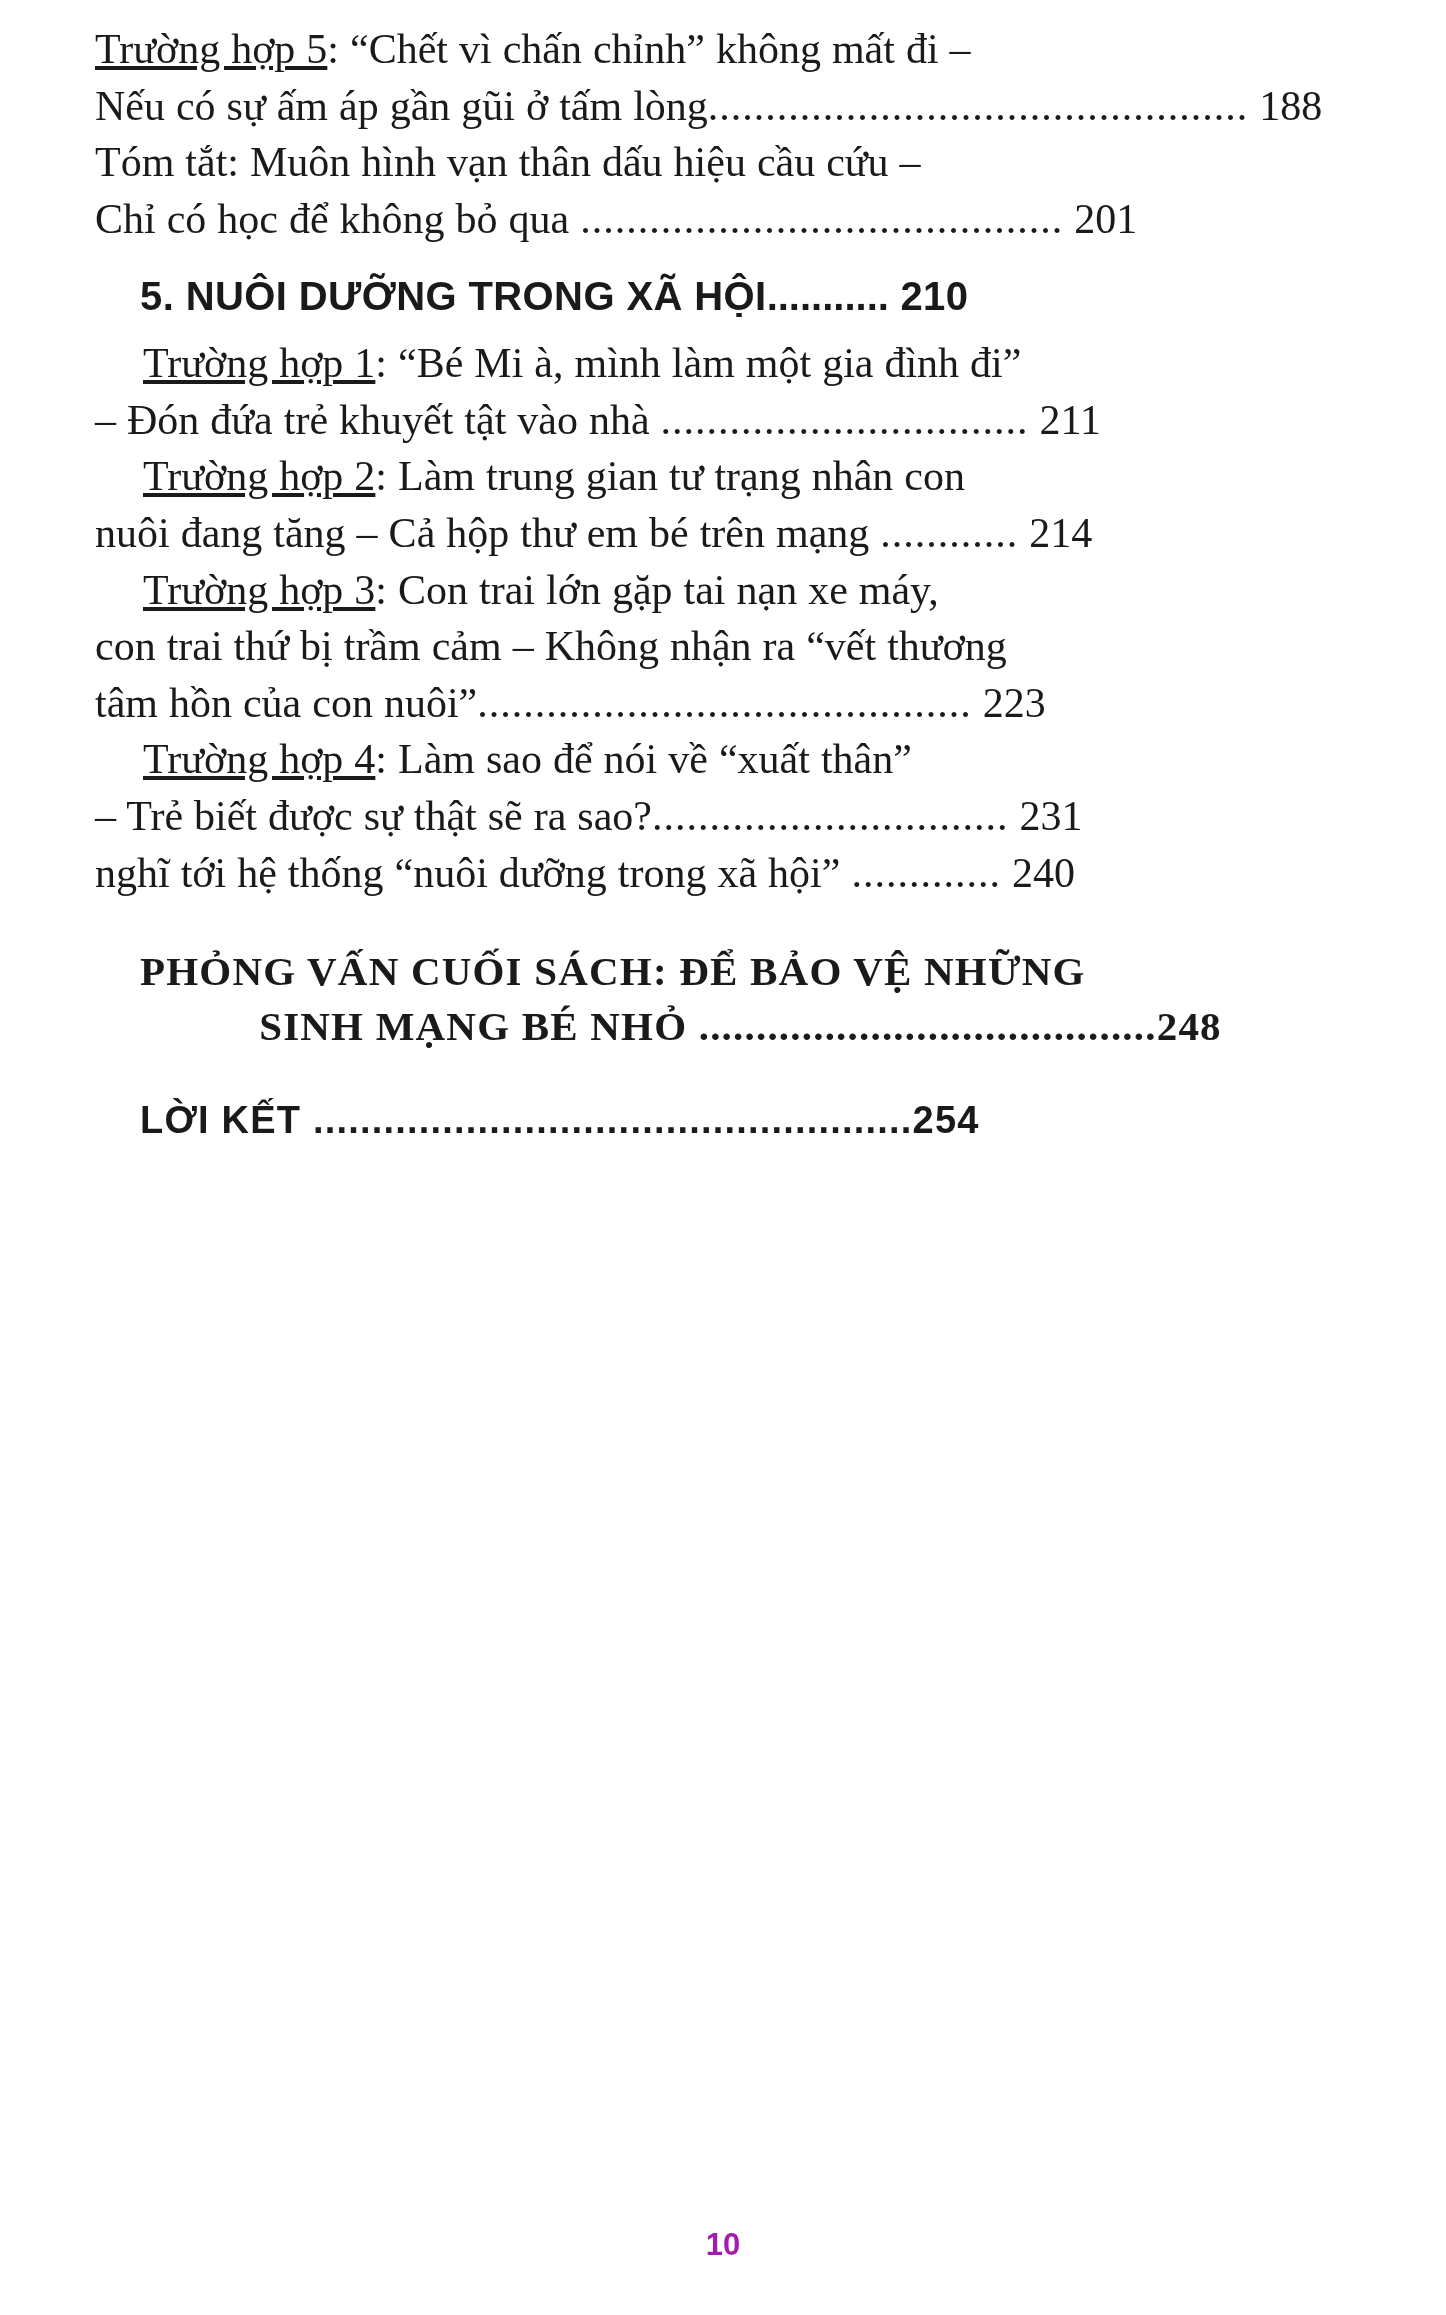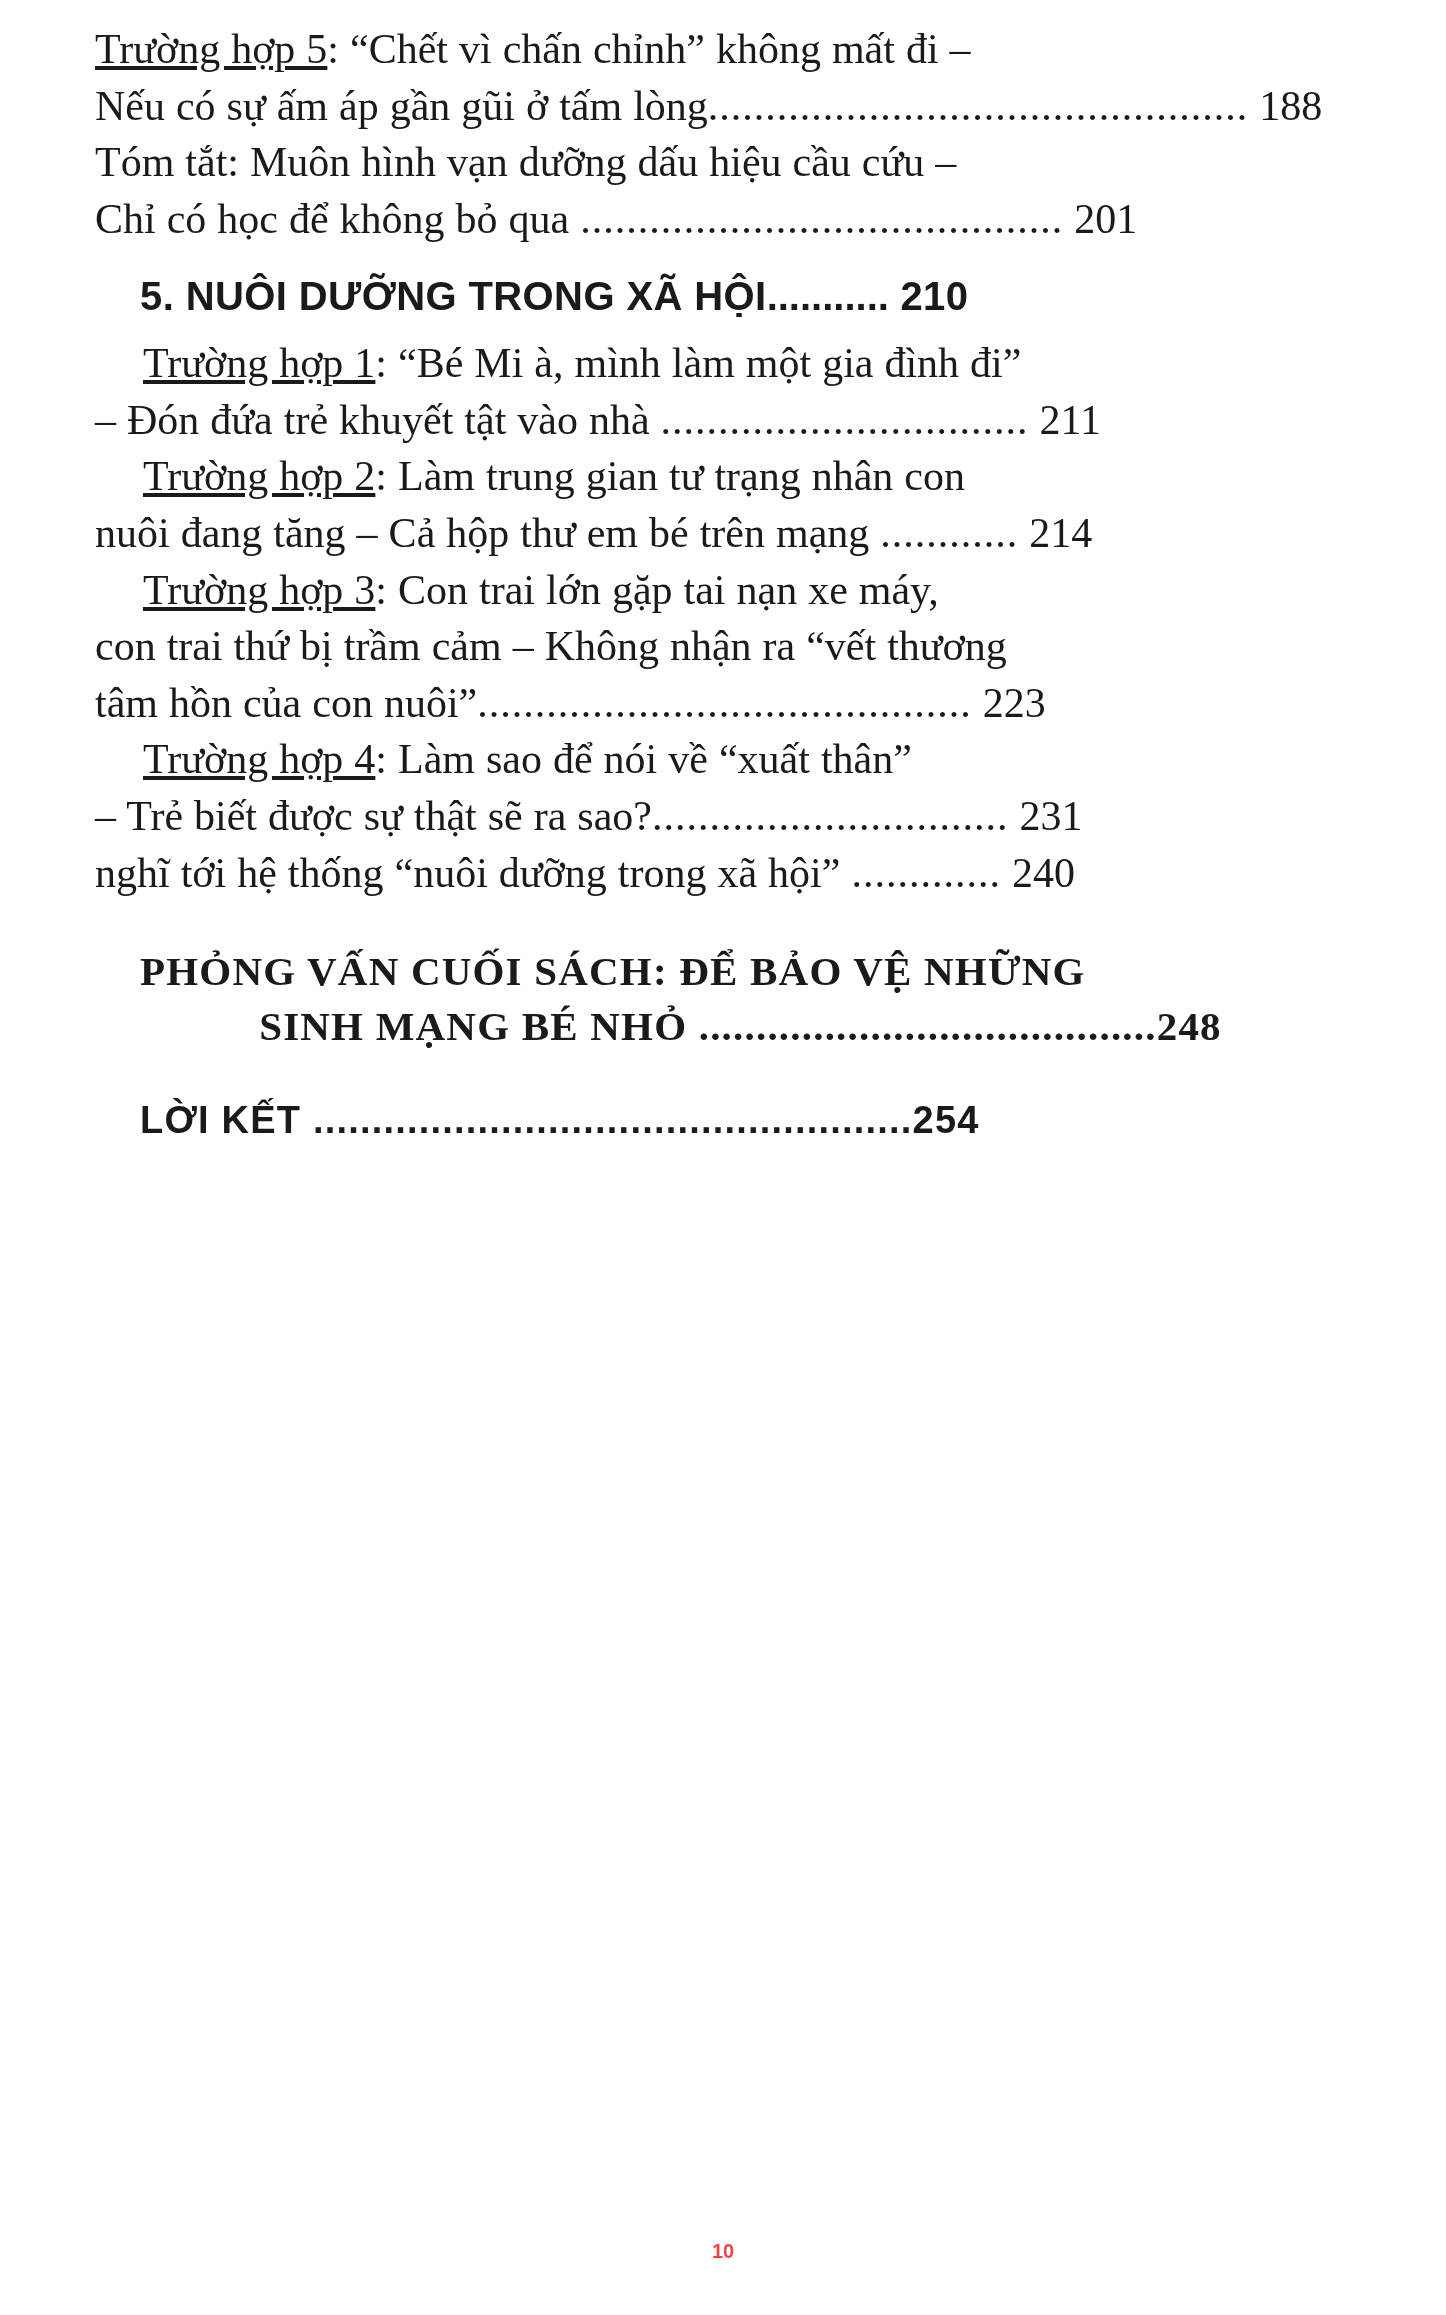--- a/index.html
+++ b/index.html
@@ -86,39 +86,39 @@
     text-indent: 45px;
   }
   .folio {
     position: absolute;
     left: 0;
     right: 0;
     bottom: 52px;
     text-align: center;
     font-family: "Liberation Sans", sans-serif;
     font-weight: bold;
-    font-size: 20px;
-    color: #ef4444;
+    font-size: 31px;
+    color: #a21caf;
   }
 </style>
 </head>
 <body>
 
 <div class="page">
   <div class="toc">
 
     <p class="entry">
       <span class="u">Trường hợp 5</span><span>: “Chết vì chấn chỉnh” không mất đi –</span>
     </p>
     <p class="entry">
       <span>Nếu có sự ấm áp gần gũi ở tấm lòng</span><span class="dots">...............................................</span> <span class="num">188</span>
     </p>
 
     <p class="entry">
-      <span>Tóm tắt: Muôn hình vạn dưỡng dấu hiệu cầu cứu –</span>
+      <span>Tóm tắt: Muôn hình vạn thân dấu hiệu cầu cứu –</span>
     </p>
     <p class="entry">
       <span>Chỉ có học để không bỏ qua</span> <span class="dots">..........................................</span> <span class="num">201</span>
     </p>
 
     <p class="section">
       <span>5. NUÔI DƯỠNG TRONG XÃ HỘI</span><span class="dots">...........</span> <span class="num">210</span>
     </p>
 
     <p class="entry indent">

